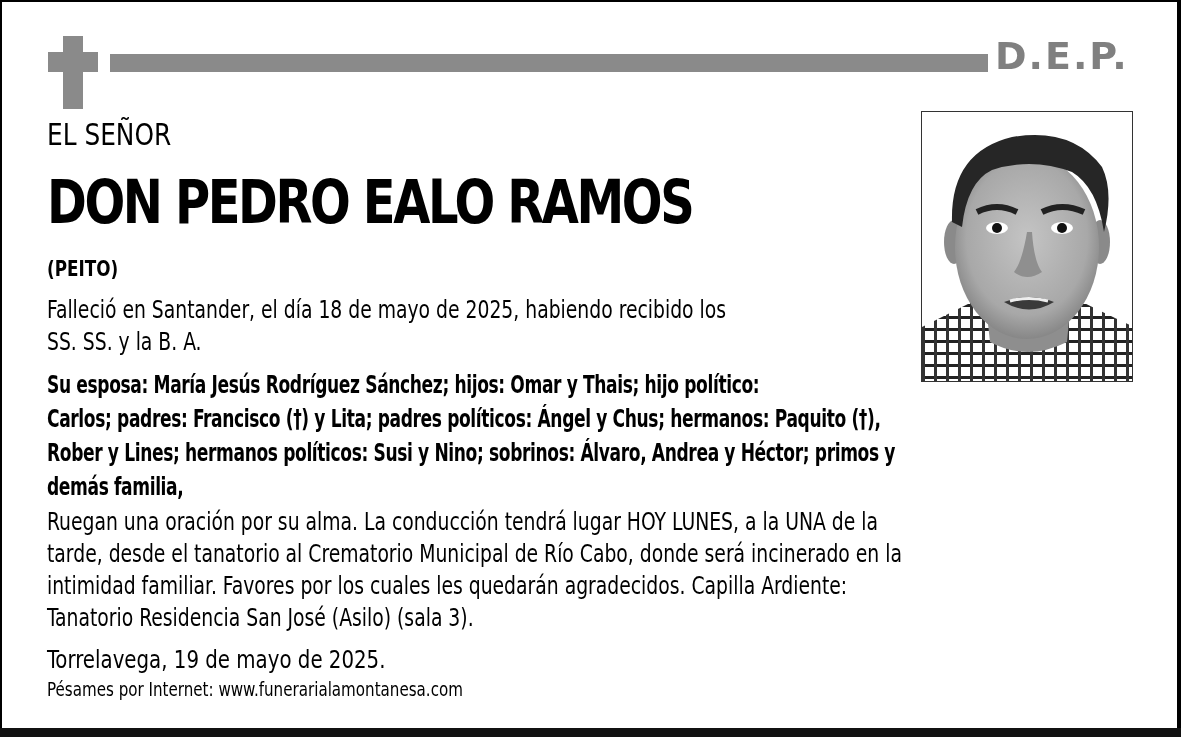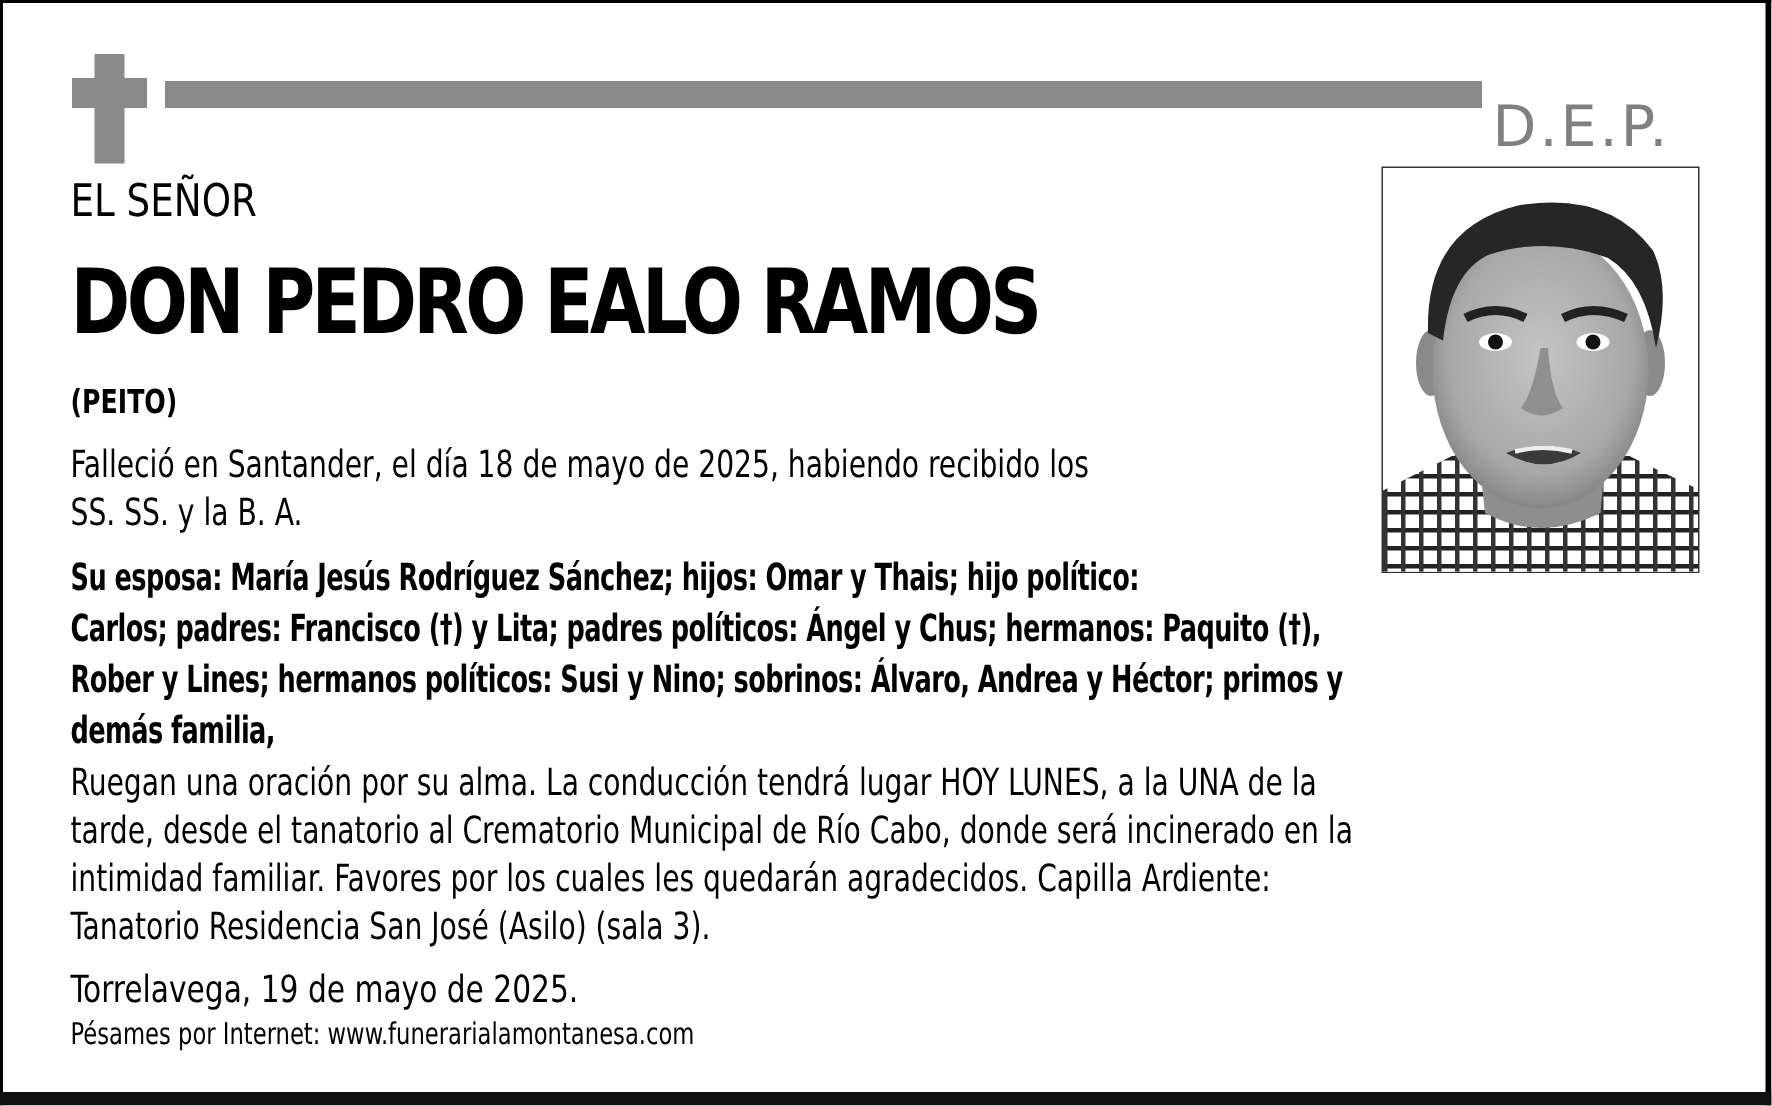--- a/index.html
+++ b/index.html
@@ -5,21 +5,21 @@
   html, body { margin:0; padding:0; background:#fff; }
   body { width:1181px; height:737px; position:relative; overflow:hidden;
          font-family:"DejaVu Sans Condensed","DejaVu Sans","Liberation Sans",sans-serif; color:#000; }
   .frame { position:absolute; left:0; top:0; width:1181px; height:737px; box-sizing:border-box;
            border-left:2px solid #000; border-top:2px solid #000; border-right:4px solid #000; }
   .bottom-band { position:absolute; left:0; top:728px; width:1181px; height:9px; background:#111; }
   .cross-v { position:absolute; left:63px; top:36px; width:20px; height:73px; background:#8a8a8a; }
   .cross-h { position:absolute; left:48px; top:52px; width:50px; height:20px; background:#8a8a8a; }
   .rule { position:absolute; left:110px; top:54px; width:878px; height:18px; background:#8a8a8a; }
   .dep { position:absolute; left:995px; top:34px; font-family:"DejaVu Sans","Liberation Sans",sans-serif;
-         font-weight:normal; font-size:38px; color:#808080; letter-spacing:2px; line-height:44px;margin-top:28px; }
+         font-weight:bold; font-size:38px; color:#808080; letter-spacing:2px; line-height:44px; }
   .photo { position:absolute; left:921px; top:111px; width:212px; height:271px; box-sizing:border-box;
            border:1px solid #333; overflow:hidden; background:#fff; }
   .txt { position:absolute; left:47px; white-space:nowrap; }
   .senor { top:118px; font-size:30px; line-height:34px; transform:scaleX(0.92); transform-origin:left; }
   .name { top:166px; font-family:"DejaVu Sans","Liberation Sans",sans-serif; font-weight:bold; font-size:60px;
           line-height:72px; letter-spacing:-3px; transform:scaleX(0.80); transform-origin:left; }
   .alias { top:256px; font-weight:bold; font-size:22px; line-height:26px; transform:scaleX(0.85); transform-origin:left; }
   .para { font-size:25px; line-height:32px; transform:scaleX(0.835); transform-origin:left; }
   .p1 { top:294px; }
   .fam { top:368px; font-weight:bold; font-size:25px; line-height:34px; transform:scaleX(0.76); transform-origin:left; letter-spacing:-0.5px; }

